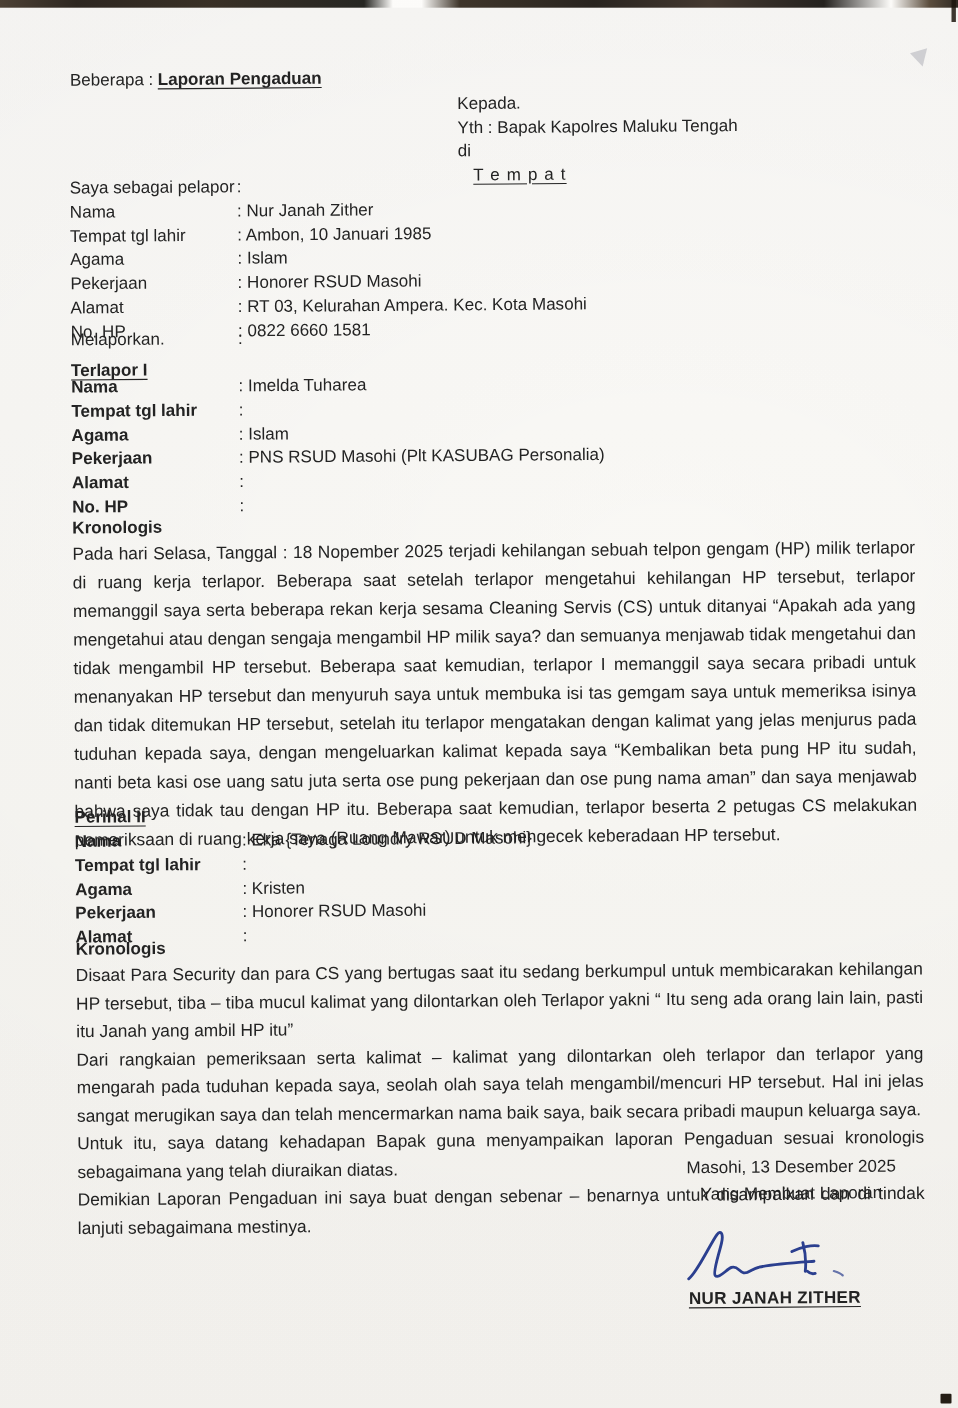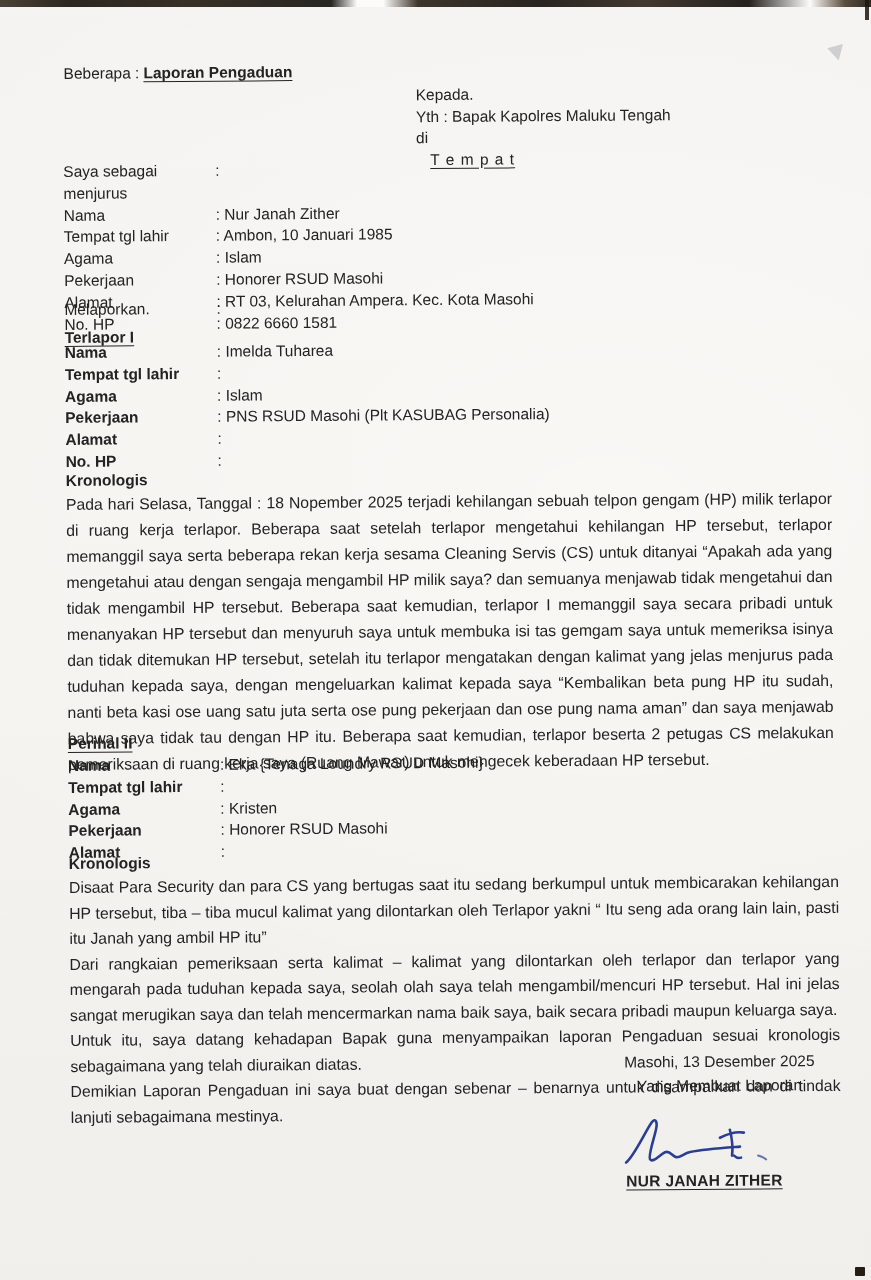--- a/index.html
+++ b/index.html
@@ -96,21 +96,21 @@
 
     <div class="recipient">
       <div>Kepada.</div>
       <div>Yth : Bapak Kapolres Maluku Tengah</div>
       <div>di</div>
       <div class="tempat">T e m p a t</div>
     </div>
 
     <div class="fieldblock reporter">
       <div class="frow">
-        <span class="flabel">Saya sebagai menjurus</span>
+        <span class="flabel">Saya sebagai pelapor</span>
         <span class="fvalue">:</span>
       </div>
       <div class="frow">
         <span class="flabel">Nama</span>
         <span class="fvalue">: Nur Janah Zither</span>
       </div>
       <div class="frow">
         <span class="flabel">Tempat tgl lahir</span>
         <span class="fvalue">: Ambon, 10 Januari 1985</span>
       </div>

